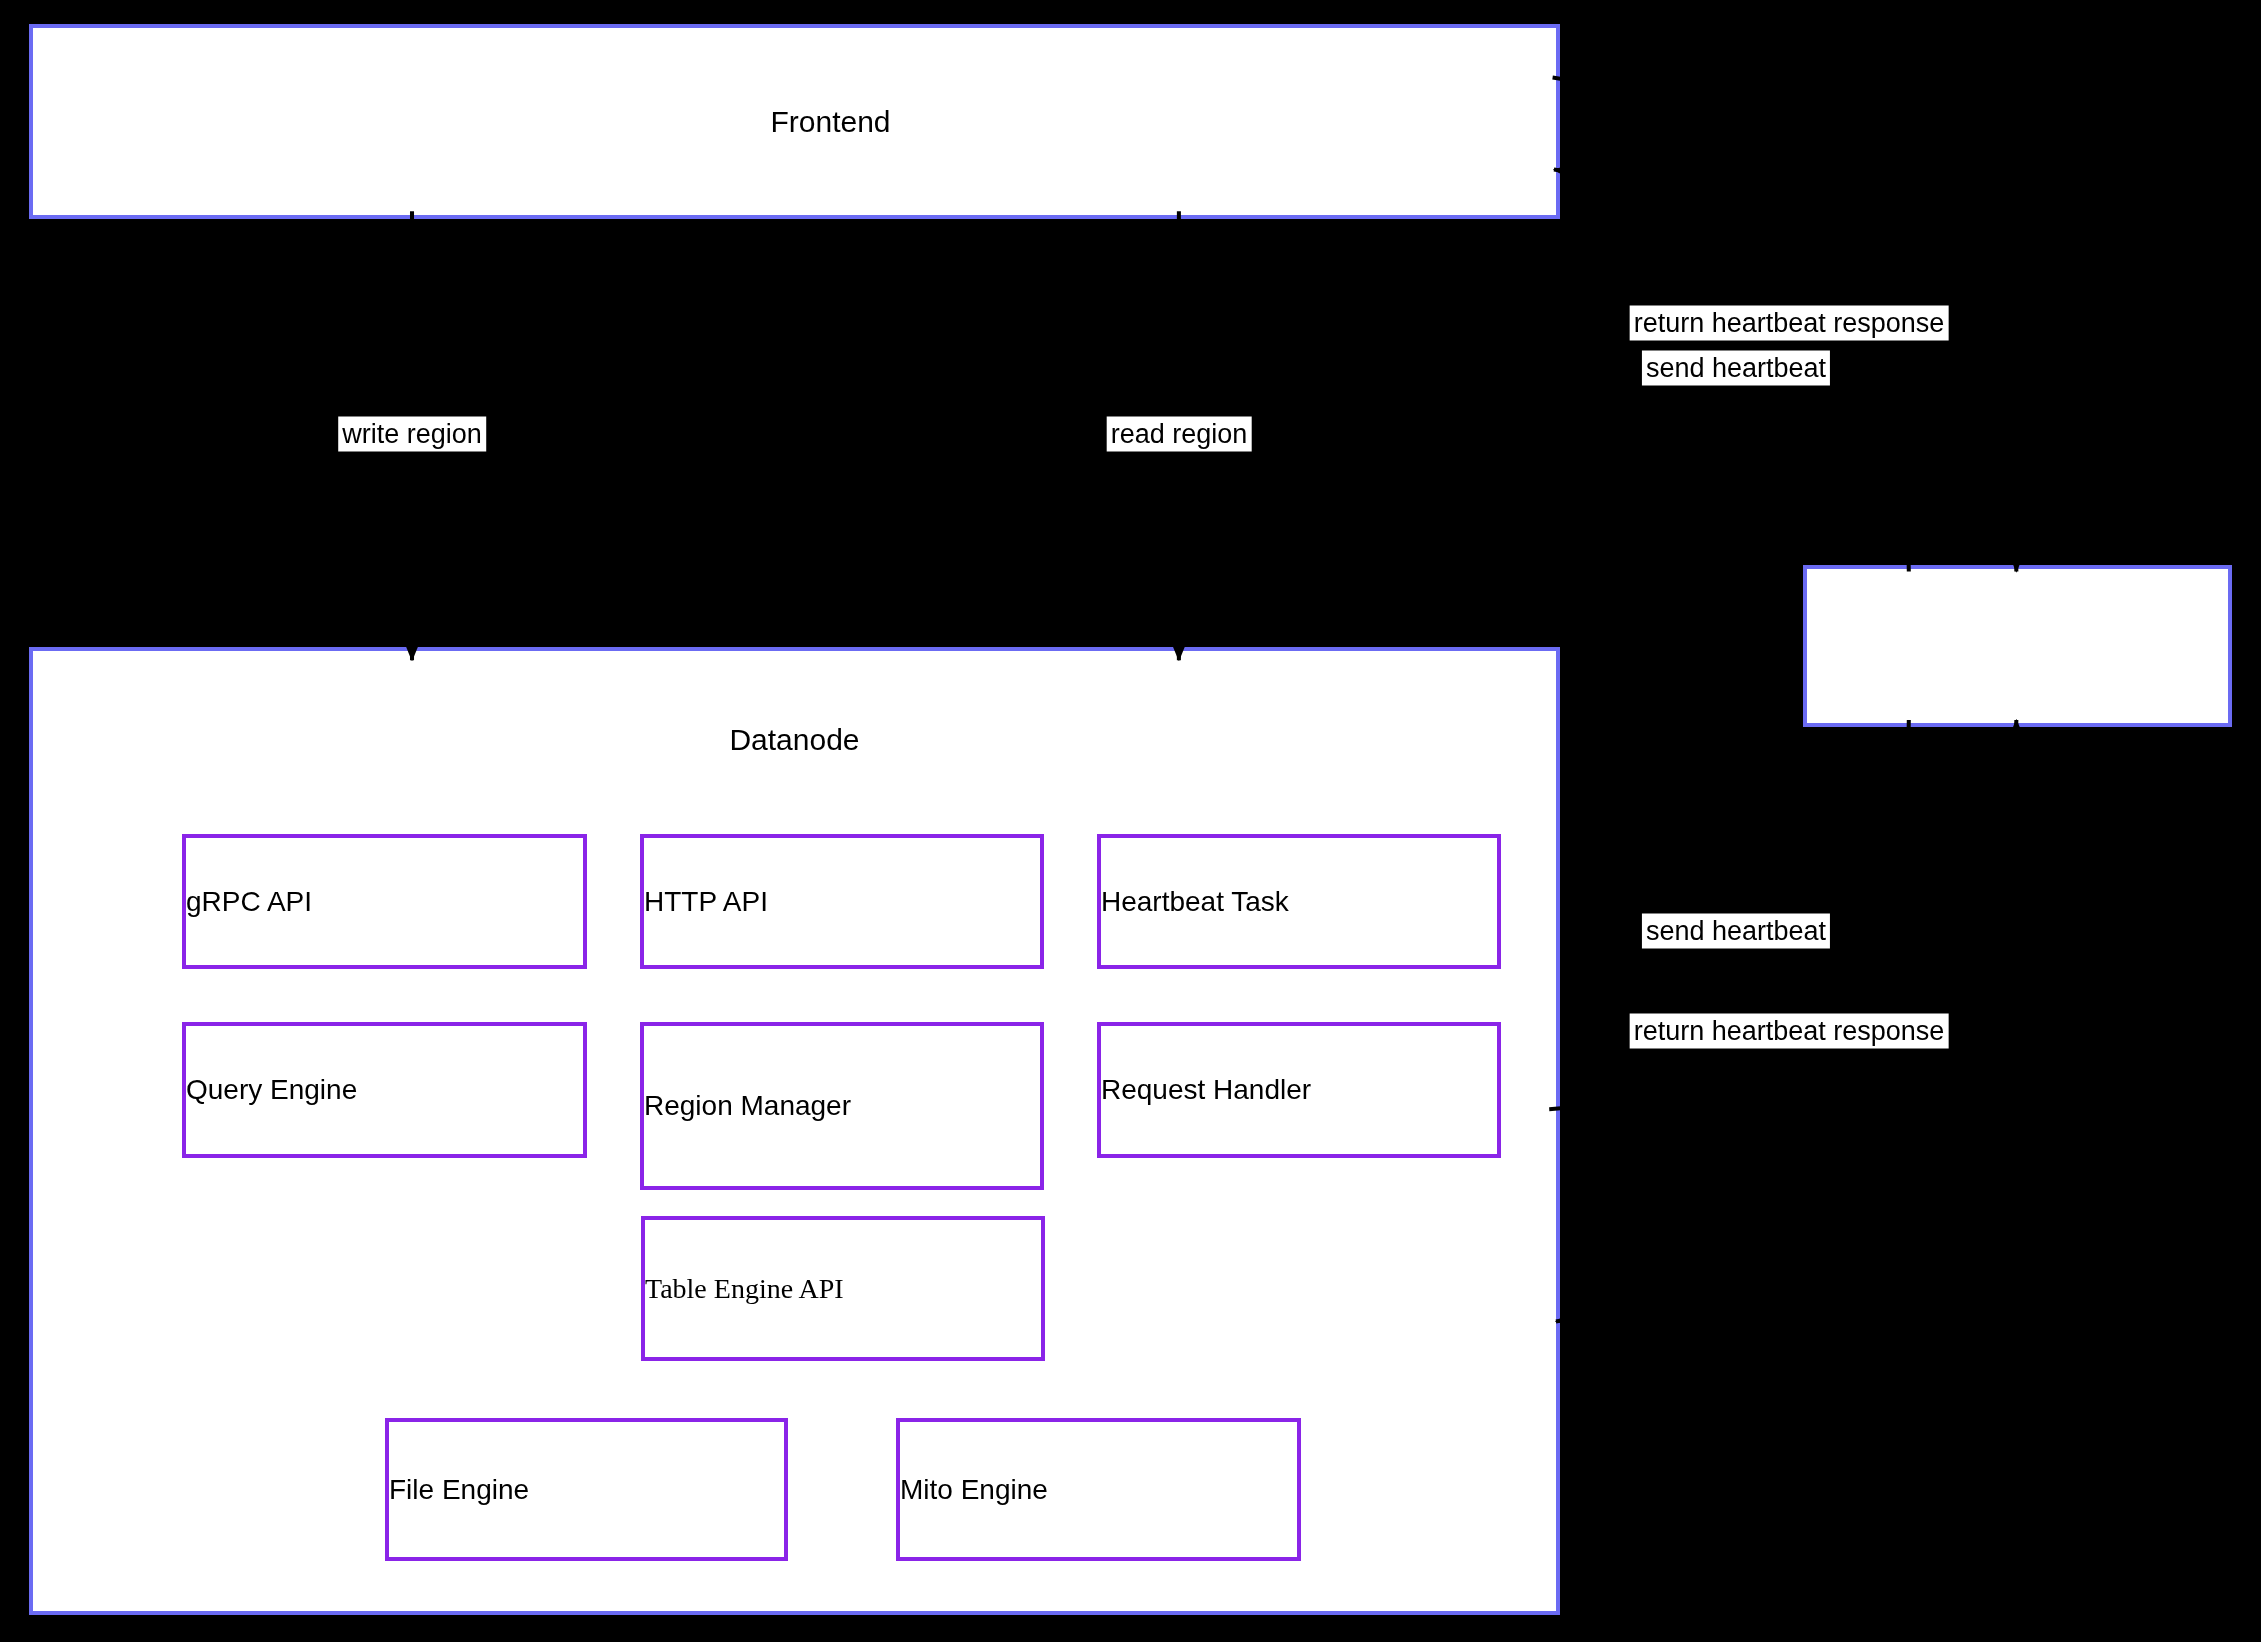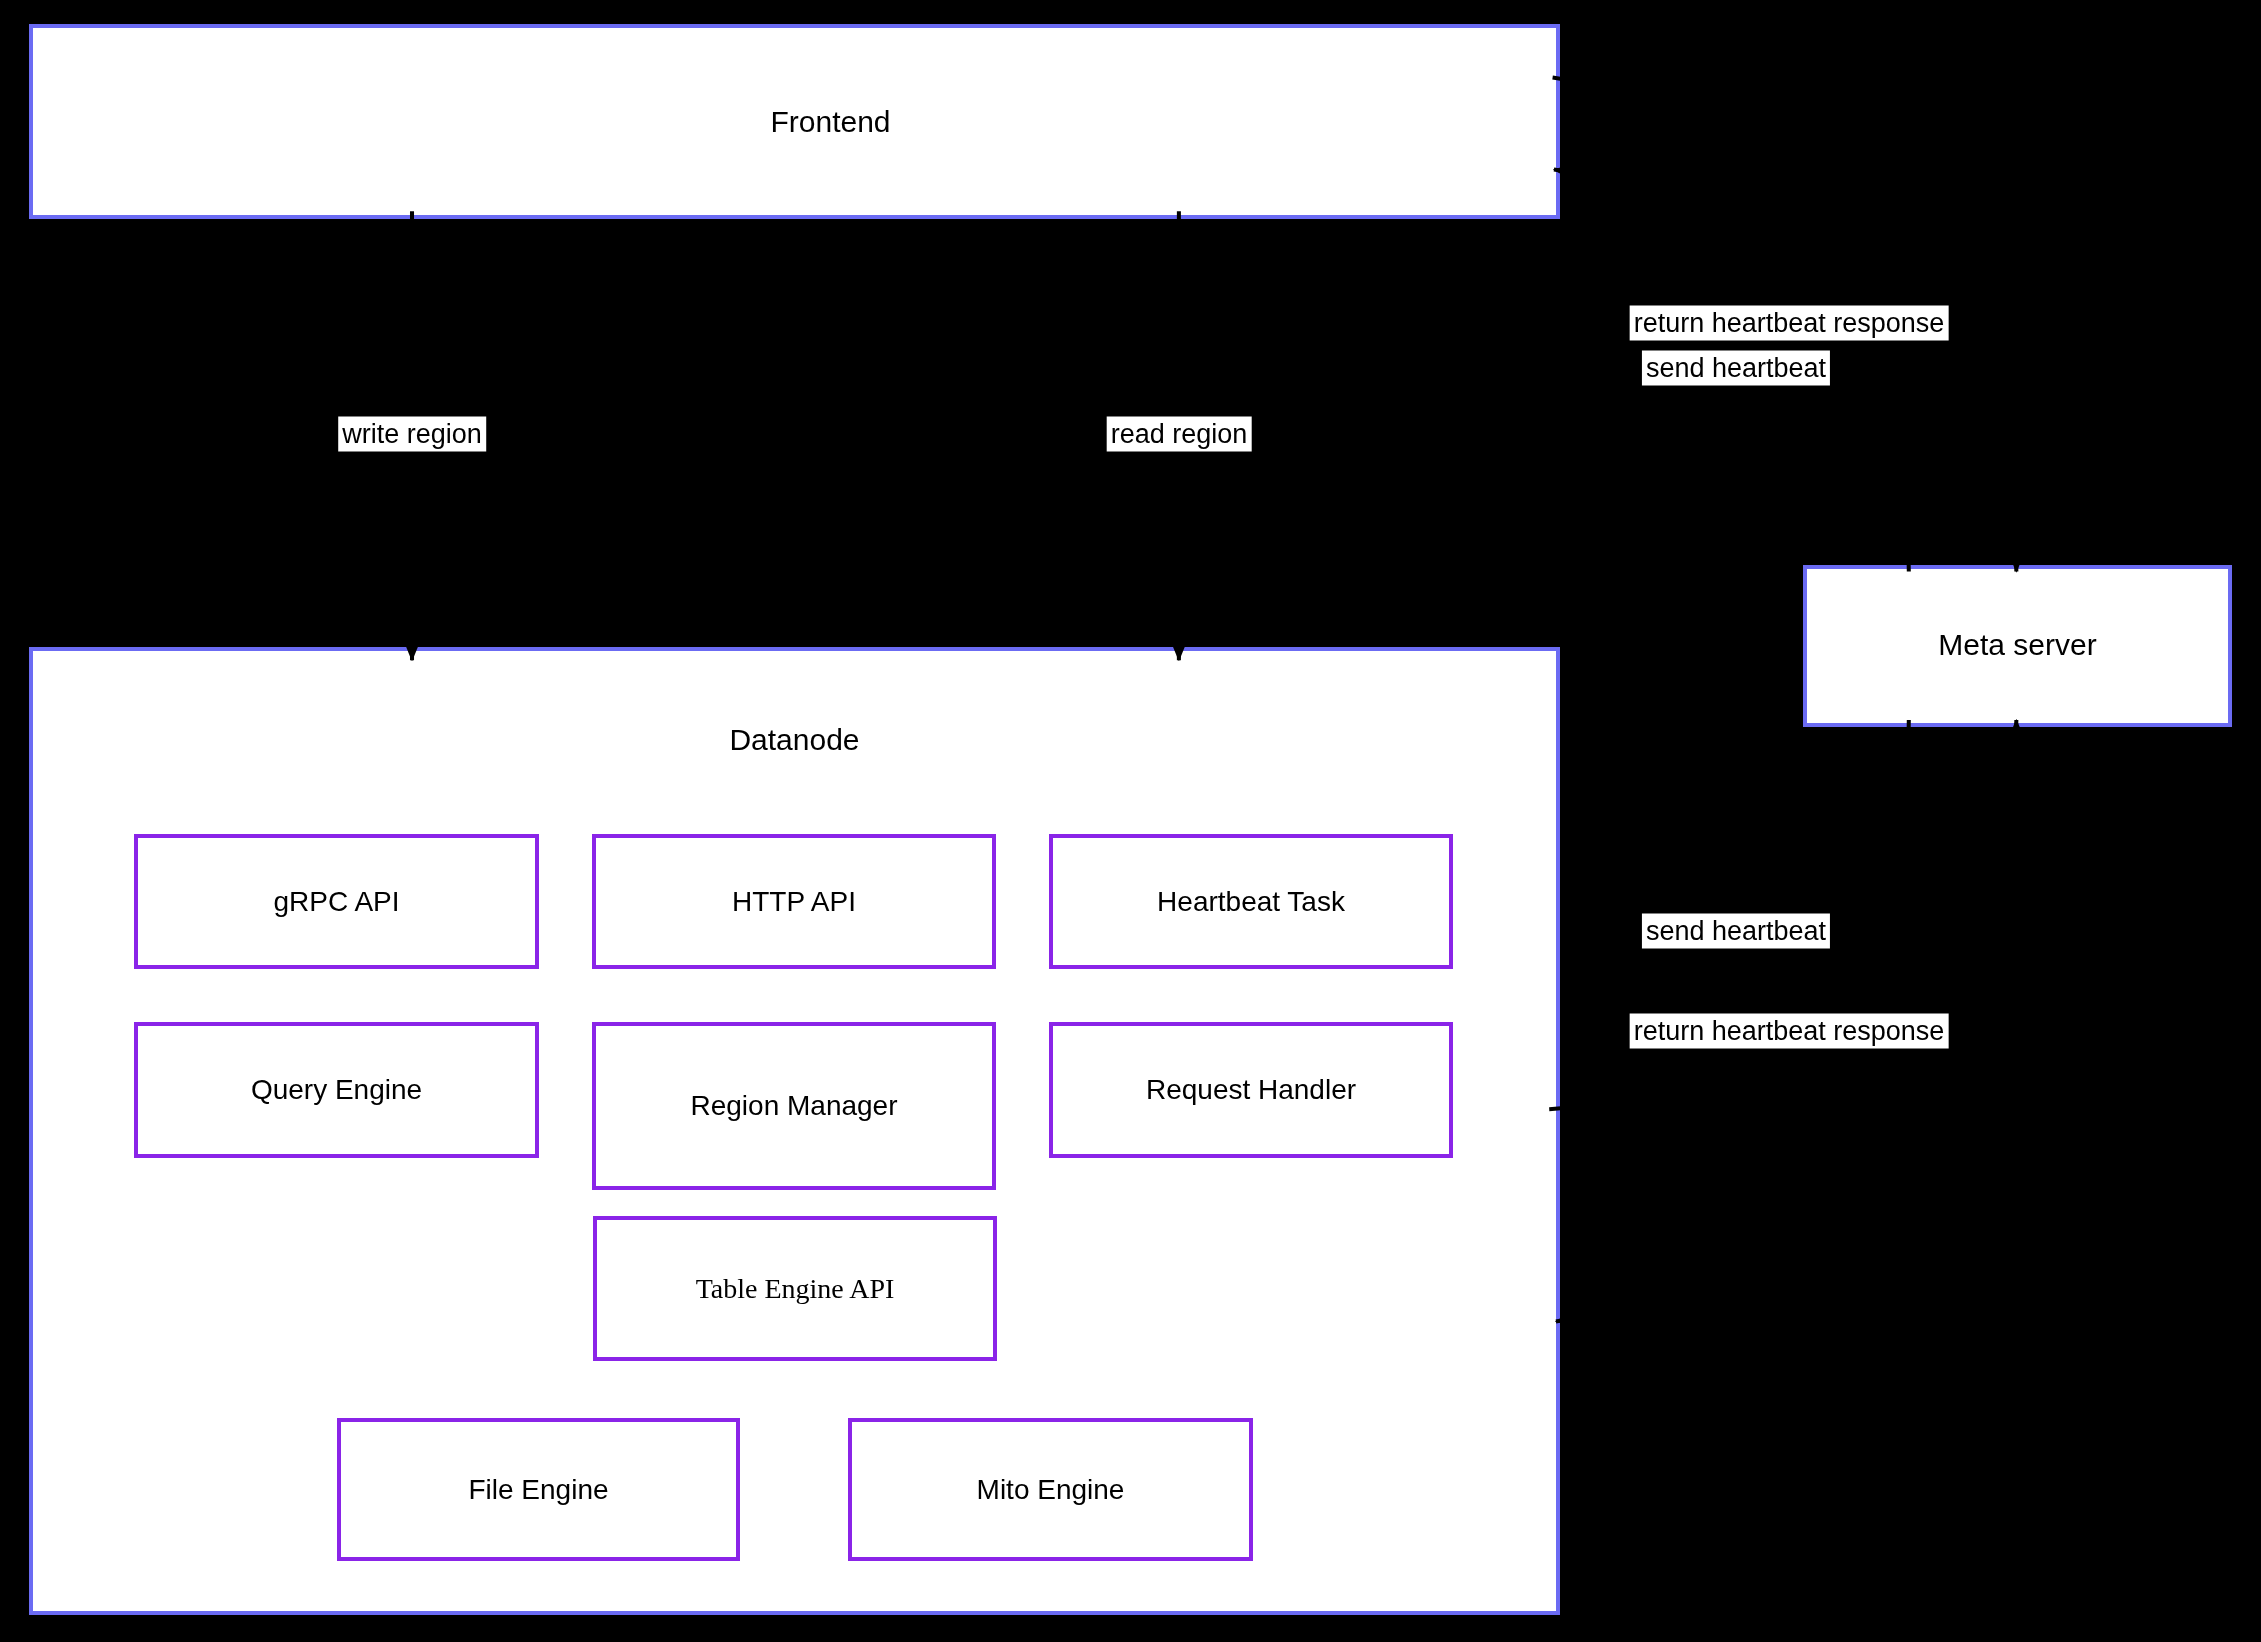--- a/index.html
+++ b/index.html
@@ -13,22 +13,23 @@
     font-family:"Liberation Sans", sans-serif;
     color:var(--ink);
   }
   .cluster{
     position:absolute;background:var(--fill);
     border:4.7px solid var(--cluster);box-sizing:border-box;
   }
   .component{
     position:absolute;background:var(--fill);
     border:4.7px solid var(--component);box-sizing:border-box;
-    display:flex;align-items:center;justify-content:center;
+    display:flex;align-items:center;
     font-size:28px;
+    margin-left:48px;
   }
   .cluster-title{
     position:absolute;font-size:30px;text-align:center;
     line-height:54px;height:54px;
   }
   .edge-label{
     position:absolute;transform:translate(-50%,-50%);
     background:var(--fill);color:var(--ink);
     font-size:27px;line-height:35px;padding:0 4px;white-space:nowrap;
   }
@@ -41,21 +42,20 @@
 
 <div id="canvas">
 
   <div class="cluster z-boxes" style="left:29px;top:24px;width:1531px;height:195px;"></div>
   <div class="cluster-title z-boxes" style="left:29px;top:95px;width:1531px;margin-left:36px;">Frontend</div>
 
   <div class="cluster z-boxes" style="left:29px;top:647px;width:1531px;height:968px;"></div>
   <div class="cluster-title z-boxes" style="left:29px;top:713px;width:1531px;">Datanode</div>
 
   <div class="cluster z-boxes" style="left:1803px;top:565px;width:429px;height:162px;"></div>
-  <div class="cluster-title z-boxes" style="left:1803px;top:618px;width:429px;">Meta server</div>
 
   <div class="component z-boxes" style="left:134px;top:834px;width:405px;height:135px;">
     <span>gRPC API</span>
   </div>
   <div class="component z-boxes" style="left:592px;top:834px;width:404px;height:135px;">
     <span>HTTP API</span>
   </div>
   <div class="component z-boxes" style="left:1049px;top:834px;width:404px;height:135px;">
     <span>Heartbeat Task</span>
   </div>

